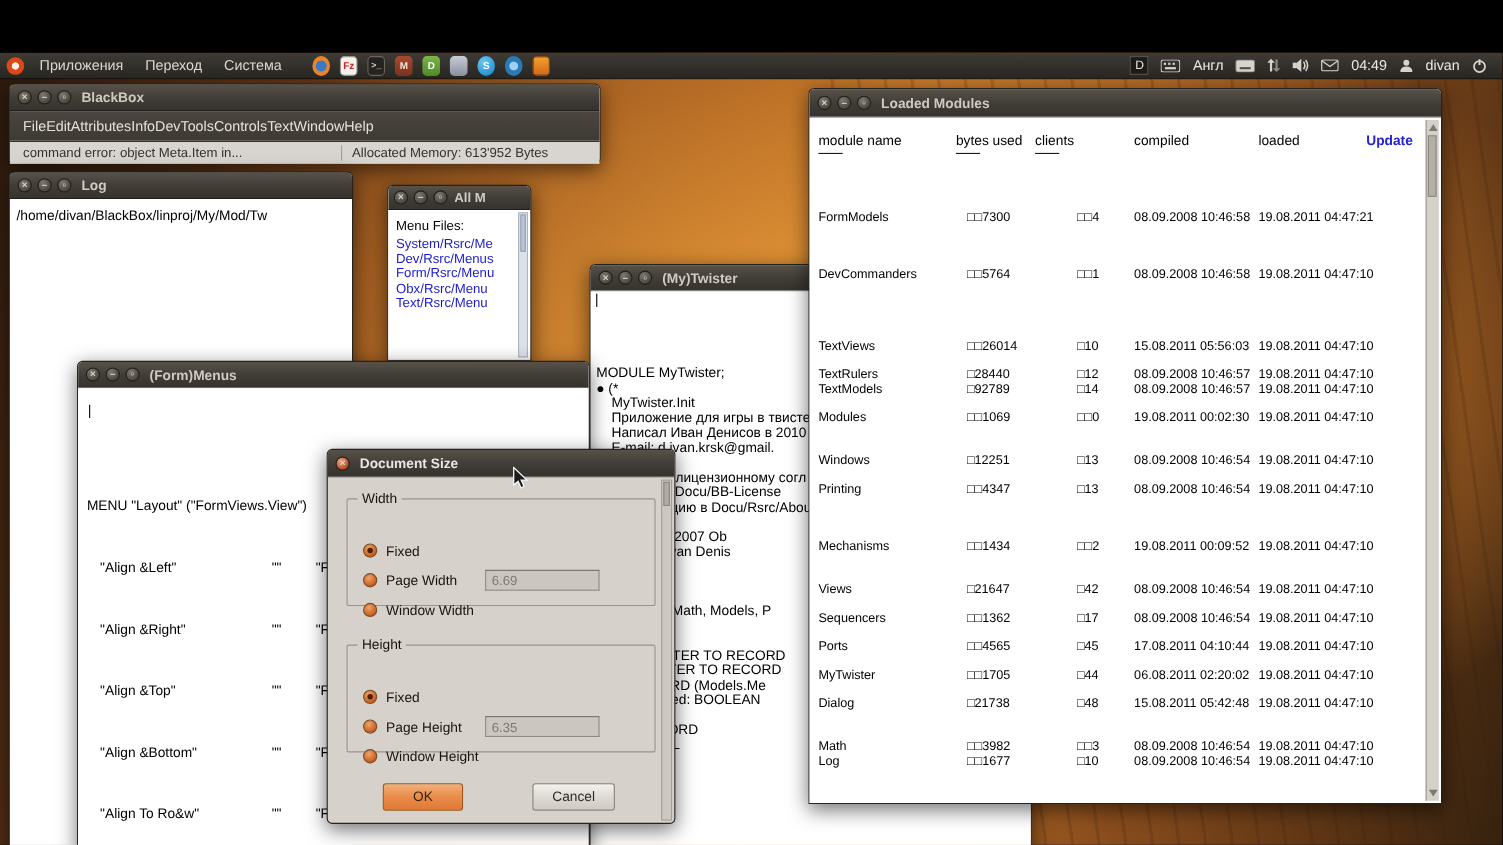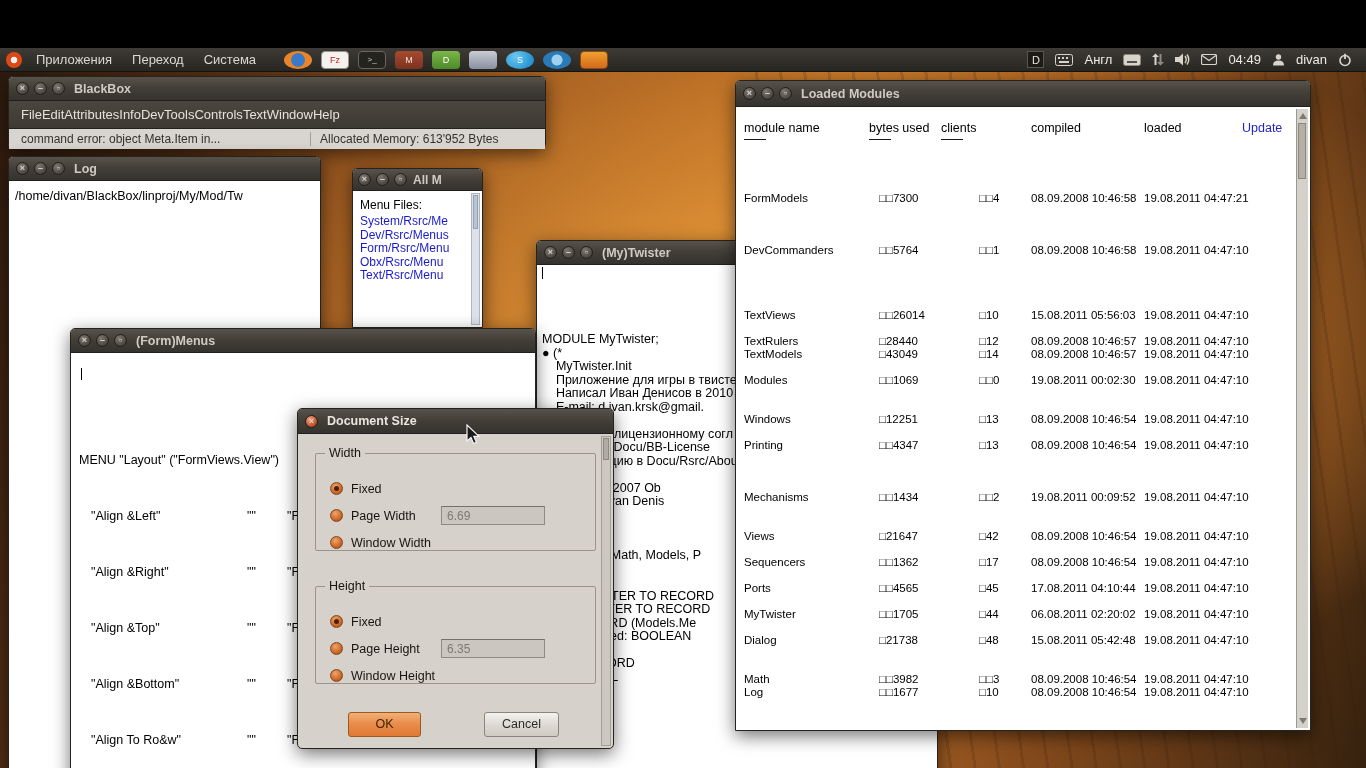--- a/index.html
+++ b/index.html
@@ -13,22 +13,22 @@
     background:repeating-linear-gradient(82deg, rgba(55,28,10,.35) 0 3px, transparent 3px 24px);}
 
   
   .panel{position:absolute;left:0;width:1366px;display:flex;align-items:center;
     background:linear-gradient(#3e3b36,#282622);color:#dcd8d0;font-size:13px;z-index:90}
   .top-panel{top:0;height:24px;border-bottom:1px solid #15130f;padding:0 6px;gap:6px}
   .bottom-panel{top:741px;height:27px;border-top:1px solid #4a463f;padding:0 8px;gap:10px}
   .panel-menus{display:flex;gap:4px}
   .panel-menu{padding:2px 8px;border-radius:3px;cursor:default}
   .launchers{display:flex;gap:9px;margin-left:14px;align-items:center}
-  .launcher{width:28px;height:18px;border-radius:4px;display:flex;align-items:center;justify-content:center;
-    font-size:9px;font-weight:normal;color:#fff;flex:none}
+  .launcher{width:16px;height:18px;border-radius:4px;display:flex;align-items:center;justify-content:center;
+    font-size:9px;font-weight:bold;color:#fff;flex:none}
   .firefox-icon{background:radial-gradient(circle at 50% 50%,#3a78c8 0 38%,#e8842a 44% 100%);border-radius:50%}
   .filezilla-icon{background:#f4f2ee;color:#c81e1e;border:1px solid #98938b}
   .terminal-icon{background:#25231f;border:1px solid #6a655d;color:#d8d4cc;font-size:8px}
   .maxima-icon{background:linear-gradient(#a84a30,#7a3220);color:#f4e4d4}
   .green-d-icon{background:linear-gradient(#7ab648,#4e8a28)}
   .editor-icon{background:linear-gradient(#c8ccd4,#8a90a0);color:#2e3440}
   .skype-icon{background:radial-gradient(circle at 35% 30%,#6cc8f0,#0f82c8);border-radius:50%}
   .dots-icon{background:radial-gradient(circle at 50% 50%,#9fd0f0 0 30%,#2a7ab8 36% 100%);border-radius:50%}
   .orange-app-icon{background:linear-gradient(#f0a030,#d2691a);border:1px solid #8a4a10}
   .ubuntu-logo{width:16px;height:16px;border-radius:50%;flex:none;
@@ -117,21 +117,21 @@
   .fm-k{width:40px;flex:none;white-space:pre}
   .fm-c{white-space:pre}
   .fm-row.flat .fm-n{width:auto;padding-left:0}
   .fm-caret{left:10px;top:15px}
 
   
   #win-docsize{left:297px;top:360px;width:317px;height:341px;z-index:70;background:#d6d1ca;border-radius:5px}
   #win-docsize .titlebar{height:25px;color:#e9e6e0}
   .ds-content{position:relative;height:calc(100% - 25px)}
   .group{position:absolute;left:17px;width:281px;height:98px;border:1px solid #9a948b;border-radius:2px;
-    padding-top:17px}
+    padding-top:29px}
   .group-label{position:absolute;top:-8px;left:9px;background:#d6d1ca;padding:0 4px;font-size:12.5px;color:#17150f}
   #grp-width{top:19px}
   #grp-height{top:152px}
   .ds-row{display:flex;align-items:center;gap:8px;margin:8px 0 0 14px;height:19px;font-size:12.5px;color:#17150f}
   .radio{width:13px;height:13px;border-radius:50%;flex:none;border:1px solid #7a4a22;
     background:radial-gradient(circle at 40% 32%,#f0a568,#c35418 78%);
     display:flex;align-items:center;justify-content:center}
   .radio.sel::after{content:"";width:5px;height:5px;border-radius:50%;background:#4e1f06}
   .ds-label{white-space:nowrap;width:82px}
   .ds-field{width:104px;height:19px;background:#cbc7c0;border:1px solid #8f8b84;border-top-color:#76726b;
@@ -146,21 +146,21 @@
   .ds-thumb{position:absolute;top:1px;left:1px;width:6px;height:22px;background:#b0aba3;border:1px solid #8d887f}
 
   
   #win-modules{left:735px;top:32px;width:576px;height:651px;z-index:60}
   #win-modules .titlebar{height:26px}
   .lm-content{position:relative;height:calc(100% - 26px);background:#fff;overflow:hidden;
     padding:14px 16px 0 8px;font-size:11.5px;color:#000}
   .lm-grid{display:grid;grid-template-columns:125px 72px 90px 113px 98px 1fr;white-space:nowrap}
   .lm-head{font-size:12.5px}
   .lm-head .hcell{overflow:visible}
-  .lm-update{color:#2424cc;font-weight:normal}
+  .lm-update{color:#2424cc;font-weight:bold}
   .dash{display:block;width:22px;border-top:1.5px solid #1c1a17;margin-top:4px}
   .lm-row{height:13px;line-height:13px;font-size:11.5px}
   .lm-row span{overflow:visible}
   .lm-bytes{padding-left:10px}
   .lm-clients{padding-left:38px}
   .g0{margin-top:0}.g1{margin-top:13px}.g2{margin-top:26px}.g3{margin-top:39px}.g4{margin-top:52px}
   .lm-scroll{position:absolute;top:2px;right:2px;bottom:2px;width:12px;background:#d4d0ca;border-left:1px solid #9c978f}
   .lm-arrow{position:absolute;left:2px;width:0;height:0;border-left:4px solid transparent;border-right:4px solid transparent}
   .lm-arrow.up{top:4px;border-bottom:6px solid #7d7870}
   .lm-arrow.down{bottom:4px;border-top:6px solid #7d7870}
@@ -452,21 +452,21 @@
             <span class="lm-name">TextRulers</span>
             <span class="lm-bytes">□28440</span>
             <span class="lm-clients">□12</span>
             <span class="lm-compiled">08.09.2008 10:46:57</span>
             <span class="lm-loaded">19.08.2011 04:47:10</span>
             <span></span>
           </div>
 
           <div class="lm-grid lm-row g0">
             <span class="lm-name">TextModels</span>
-            <span class="lm-bytes">□43049</span>
+            <span class="lm-bytes">□92789</span>
             <span class="lm-clients">□14</span>
             <span class="lm-compiled">08.09.2008 10:46:57</span>
             <span class="lm-loaded">19.08.2011 04:47:10</span>
             <span></span>
           </div>
 
           <div class="lm-grid lm-row g1">
             <span class="lm-name">Modules</span>
             <span class="lm-bytes">□□1069</span>
             <span class="lm-clients">□□0</span>

